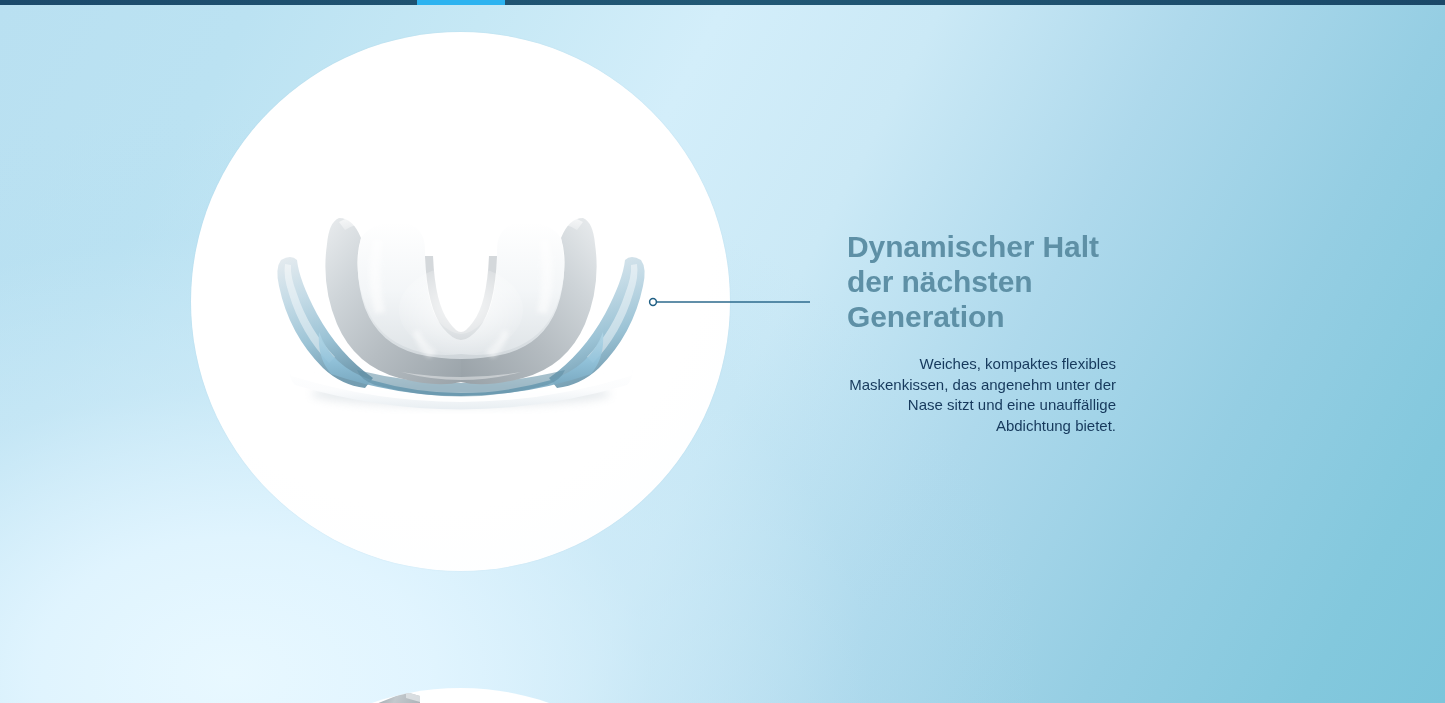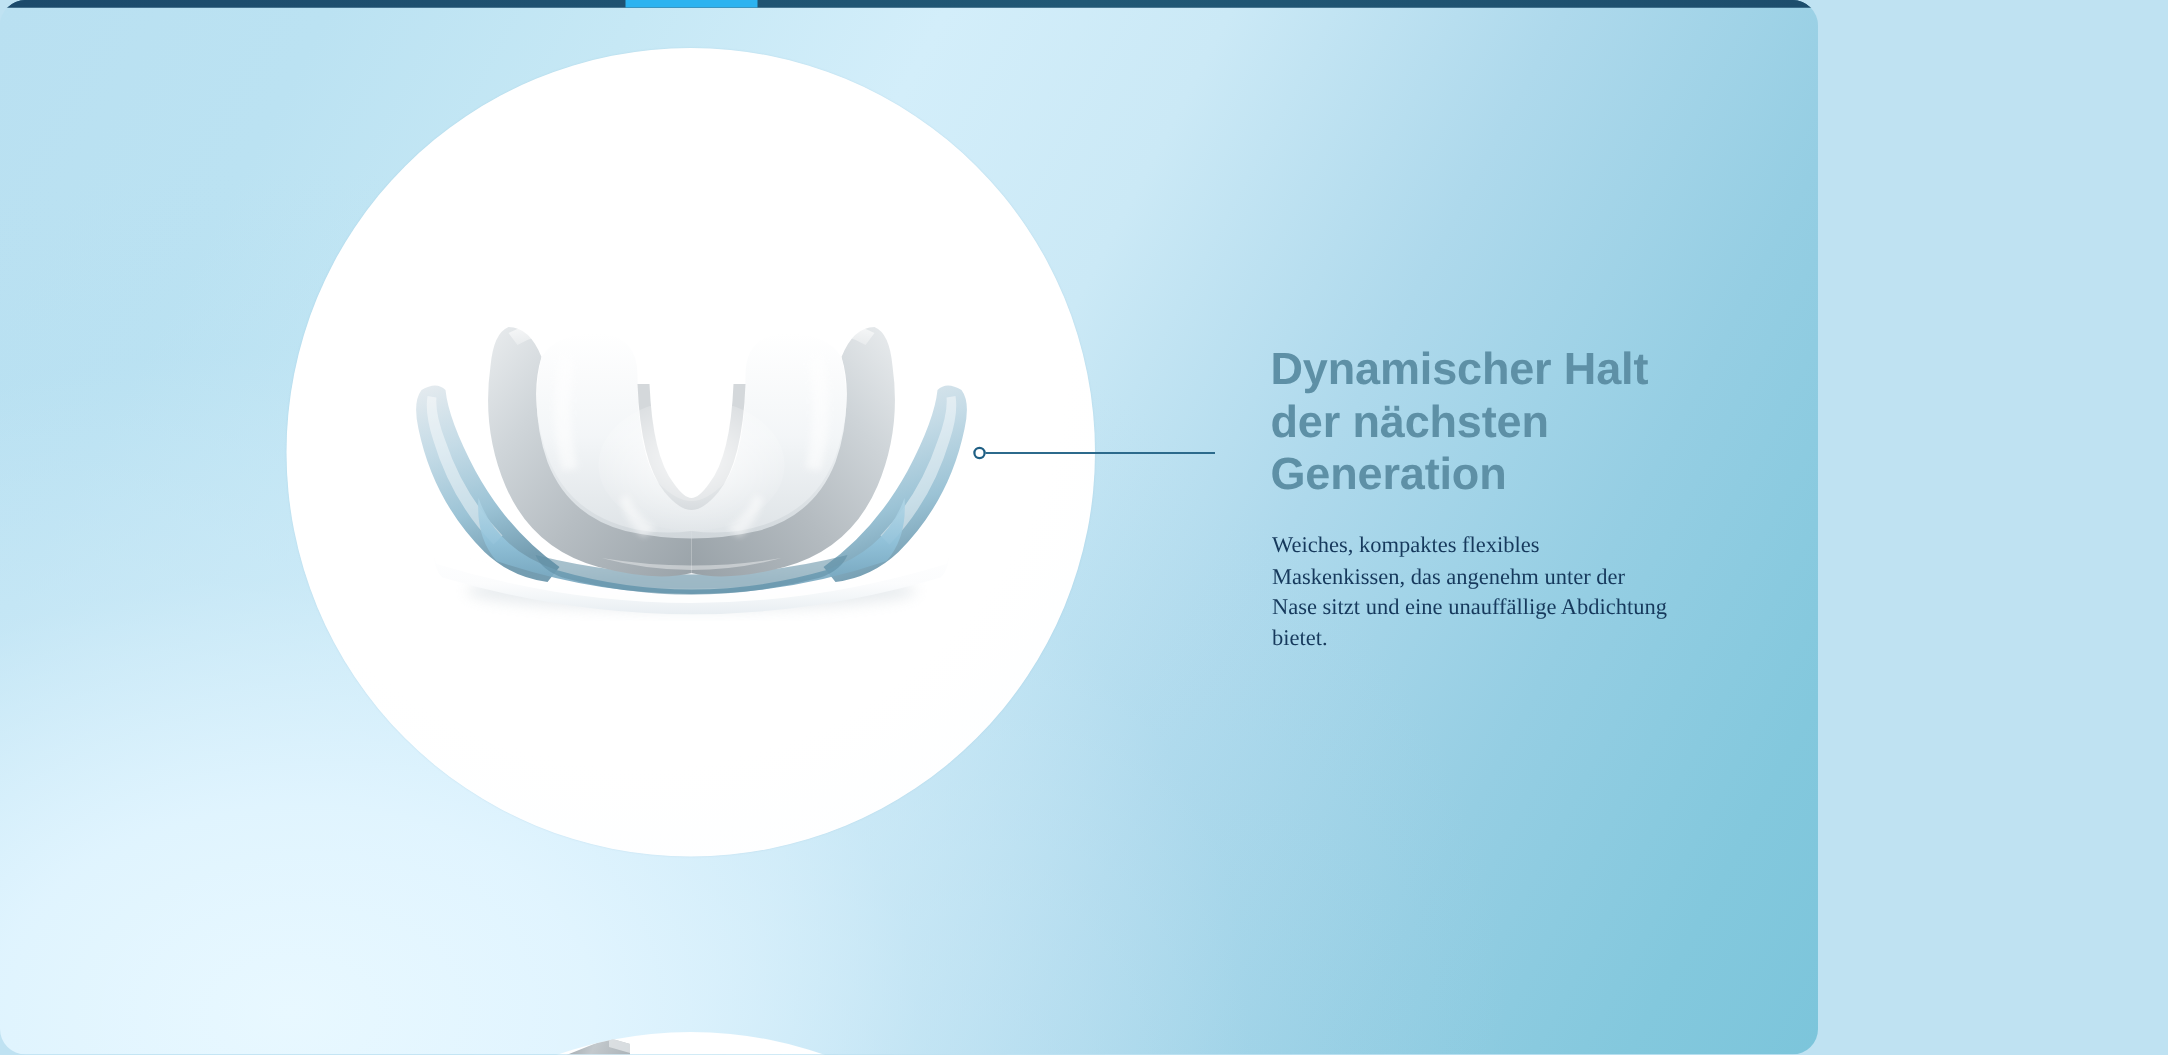--- a/index.html
+++ b/index.html
@@ -11,41 +11,40 @@
     width: 1445px;
     height: 703px;
     overflow: hidden;
     font-family: "Liberation Sans", sans-serif;
     background: #bfe2f2;
   }
 
   
   .stage {
     position: relative;
-    width: 1212px;
+    width: 1445px;
     height: 703px;
     overflow: hidden;
     background:
       radial-gradient(ellipse 1100px 760px at 16% 96%,
             rgba(232,248,255,1.0) 0%,
             rgba(226,245,255,0.92) 18%,
             rgba(205,234,248,0.55) 38%,
             rgba(180,222,241,0.18) 58%,
             rgba(160,210,232,0.0) 74%),
       linear-gradient(118deg,
             #b9e0f1 0%,
             #bbe2f2 14%,
             #c6e8f5 27%,
             #d3eefa 40%,
             #cbe9f6 52%,
             #aed9ec 66%,
             #95cee3 80%,
             #83c8dd 92%,
             #7cc5db 100%);
-    border-radius: 17px;
   }
 
   
   .topbar {
     position: absolute;
     top: 0;
     left: 0;
     width: 1445px;
     height: 5px;
     background: #1d4e70;
@@ -118,21 +117,22 @@
     color: #5e90a6;
     font-family: "Liberation Sans", sans-serif;
   }
   .panel-body {
     margin: 20px 0 16px 1px;
     font-size: 15px;
     line-height: 1.37;
     font-weight: 400;
     color: #16395c;
     max-width: 268px;
-    font-family: Liberation Serif, serif;
+    font-family: Liberation Sans, sans-serif;
+    text-align: right;
   }
 
   
   .circle-next {
     position: absolute;
     left: 191px;
     top: 688px;
     width: 539px;
     height: 539px;
     border-radius: 50%;

